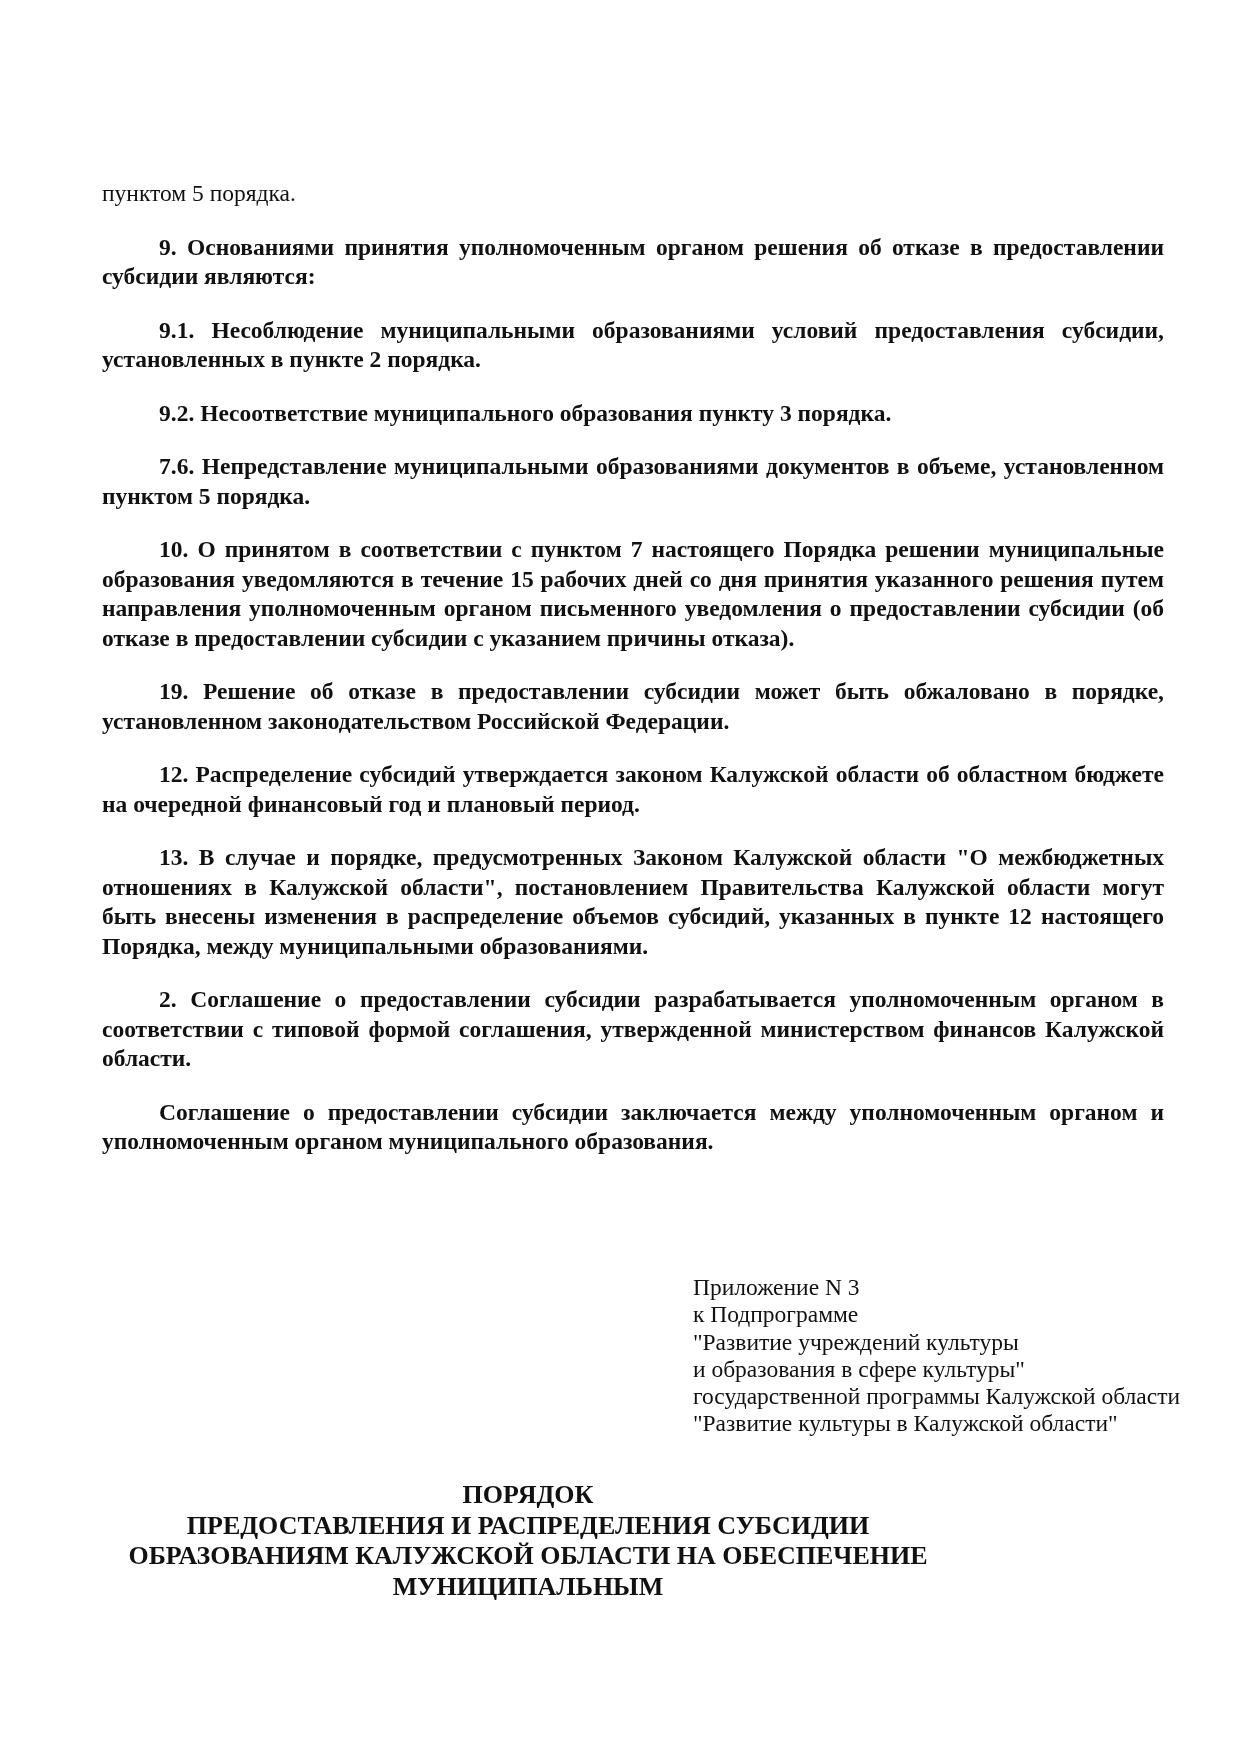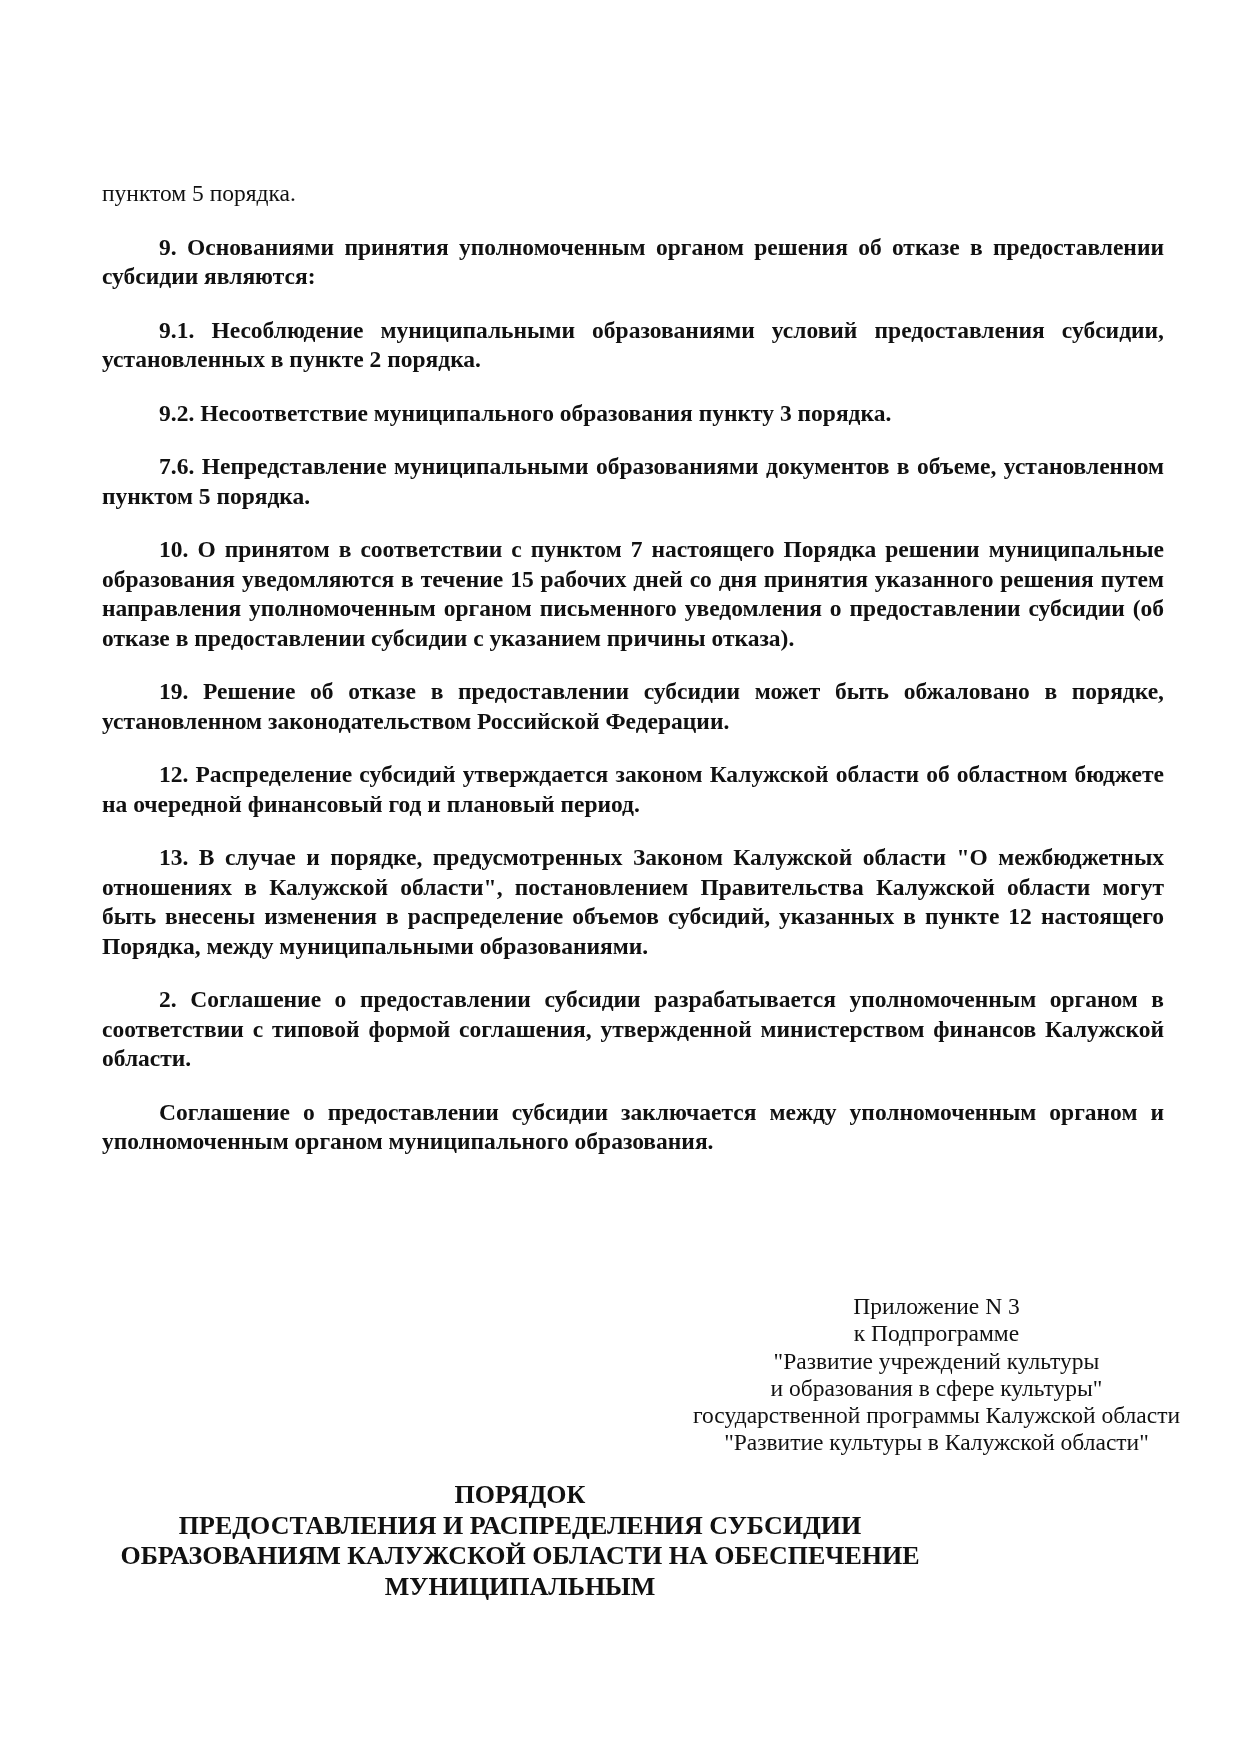--- a/index.html
+++ b/index.html
@@ -2,24 +2,24 @@
 <html><head>
 <meta charset="utf-8">
 <style>
   html, body { margin: 0; padding: 0; background: #ffffff; }
   body { width: 1240px; height: 1754px; position: relative; overflow: hidden;
          font-family: "Liberation Serif", "DejaVu Serif", serif; color: #111; }
   .page { position: absolute; left: 102px; top: 150px; width: 1062px; margin-top: 29px; }
   .p { font-size: 23.5px; line-height: 29.5px; text-align: justify; margin: 0; }
   .p.ind { text-indent: 57px; font-weight: bold; }
   .gap { height: 24px; }
-  .appendix { position: absolute; right: 60px; top: 1274px; text-align: center;
-              font-size: 23.5px; line-height: 27.3px; margin-top: 19px; }
+  .appendix { position: absolute; right: 60px; top: 1274px; text-align: left;
+              font-size: 23.5px; line-height: 27.3px; }
   .appendix div { white-space: nowrap; }
-  .title { position: absolute; left: 8px; width: 1024px; top: 1480px; text-align: center;
+  .title { position: absolute; left: 16px; width: 1024px; top: 1480px; text-align: center;
            font-weight: bold; font-size: 26px; line-height: 30.5px; }
   .title div { white-space: nowrap; }
 </style>
 </head>
 <body>
 
 <div class="page">
   <p class="p">пунктом 5 порядка.</p>
   <div class="gap"></div>
   <p class="p ind">9. Основаниями принятия уполномоченным органом решения об отказе в предоставлении субсидии являются:</p>

